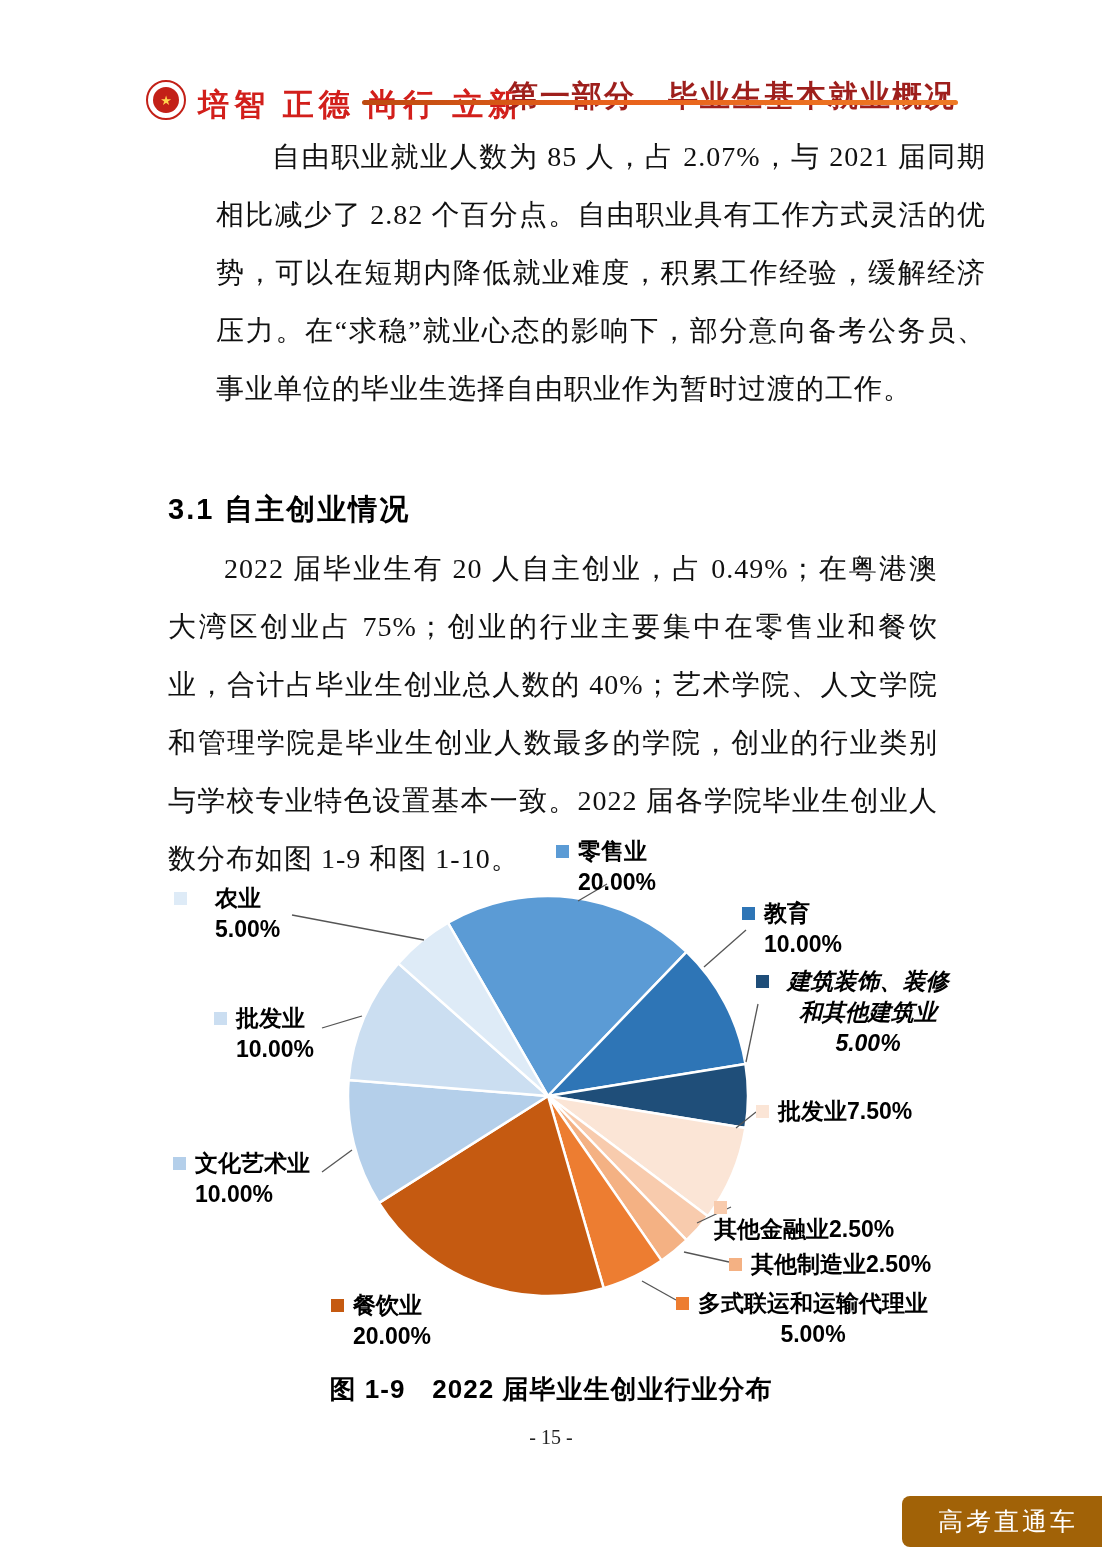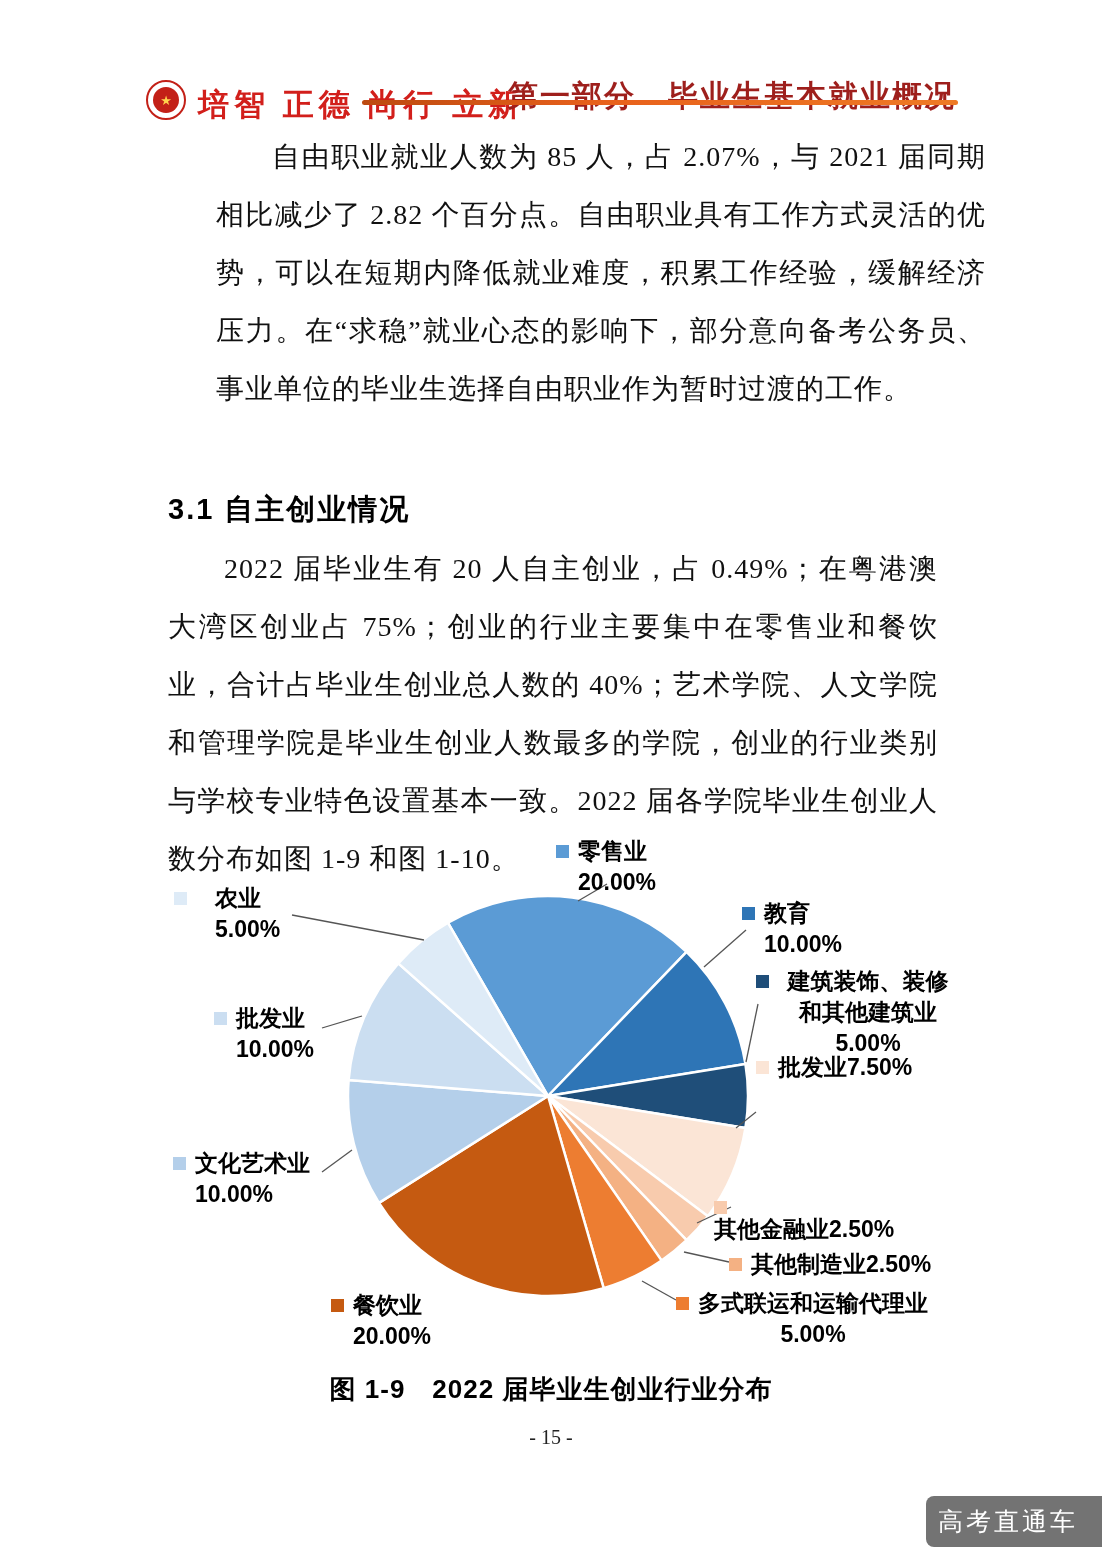--- a/index.html
+++ b/index.html
@@ -29,31 +29,31 @@
         font-family:"Liberation Sans","DejaVu Sans",sans-serif; letter-spacing:2px;margin-top:32px; }
 
   
   #pie-svg { position:absolute; left:341px; top:889px; }
   #leader-svg { position:absolute; left:0; top:830px; pointer-events:none; }
   .chart-label { position:absolute; display:flex; align-items:flex-start;
                  font-family:"Liberation Sans","DejaVu Sans",sans-serif;
                  font-size:23px; font-weight:bold; color:#000; line-height:31px; white-space:nowrap; }
   .marker { width:13px; height:13px; margin:9px 9px 0 0; flex:none; background:#999; }
   .chart-label .txt { display:block; }
-  .chart-label.wrap .txt { white-space:normal; width:180px; text-align:center; }
+  .chart-label.wrap .txt { white-space:normal; width:180px; text-align:center;font-style:italic; }
   .chart-label.center-pct .pct { text-align:center; }
   .inline-join span { display:inline; }
 
   .caption { position:absolute; left:0; top:1372px; width:100%; text-align:center;
              font-size:26px; font-weight:bold; color:#000;
              font-family:"Liberation Sans","DejaVu Sans",sans-serif; letter-spacing:1px; }
   .pagenum { position:absolute; left:0; top:1426px; width:100%; text-align:center; font-size:20px; color:#222; }
-  .watermark { position:absolute; right:0; top:1496px; background:#737373; color:#ffffff;
+  .watermark { position:absolute; right:0; top:1496px; background:#a16207; color:#ffffff;
                font-size:25px; font-family:"Liberation Sans","DejaVu Sans",sans-serif;
-               padding:9px 24px 9px 12px; border-radius:8px 0 0 8px; letter-spacing:3px; }
+               padding:9px 24px 9px 36px; border-radius:8px 0 0 8px; letter-spacing:3px; }
 </style>
 </head>
 <body>
 
 <div class="page">
 
   <div class="seal">
     <div class="seal-inner">★</div>
   </div>
   <div class="motto">培智 正德 尚行 立新</div>
@@ -108,21 +108,21 @@
   </div>
 
   <div class="chart-label wrap" style="left:756px; top:966px;">
     <span class="marker" style="background: rgb(31, 78, 121);"></span>
     <div class="txt">
       <div>建筑装饰、装修和其他建筑业</div>
       <div class="pct">5.00%</div>
     </div>
   </div>
 
-  <div class="chart-label inline-join" style="left:756px; top:1052px;">
+  <div class="chart-label inline-join" style="left:756px; top:1096px;">
     <span class="marker" style="background: rgb(251, 229, 214);"></span>
     <div class="txt">
       <span>批发业</span><span>7.50%</span>
     </div>
   </div>
 
   <div class="chart-label inline-join" style="left:714px; top:1192px;flex-direction:column;">
     <span class="marker" style="background: rgb(248, 203, 173);"></span>
     <div class="txt">
       <span>其他金融业</span><span>2.50%</span>

